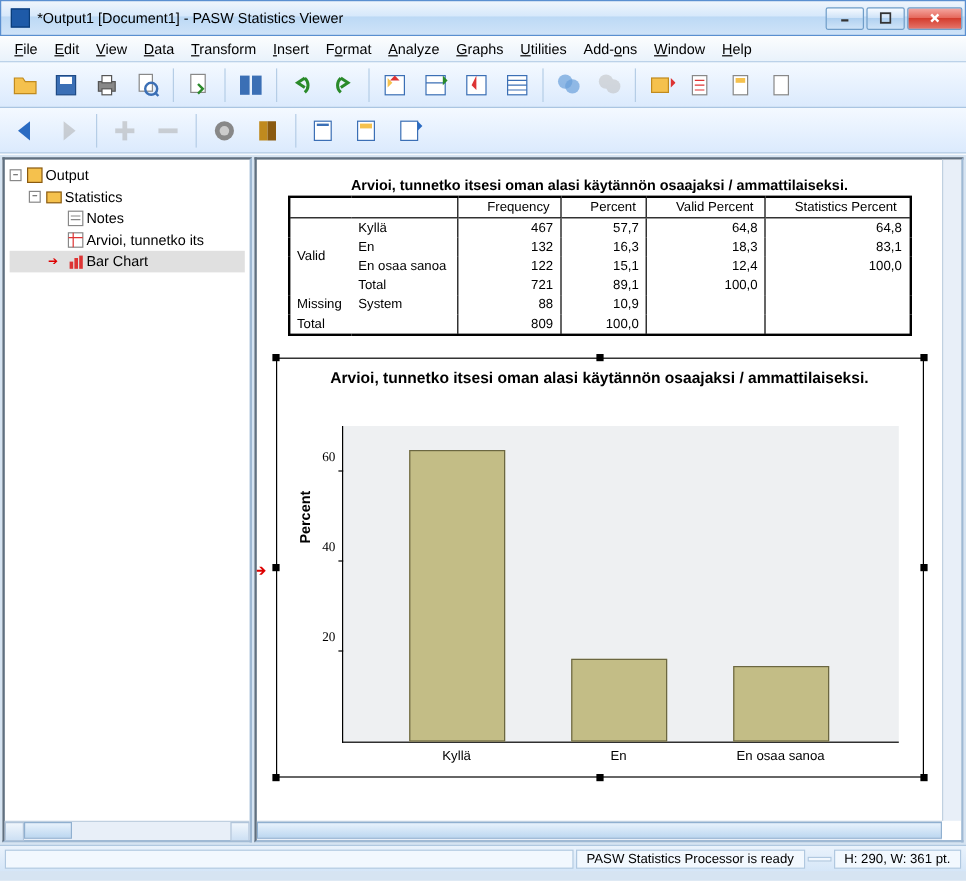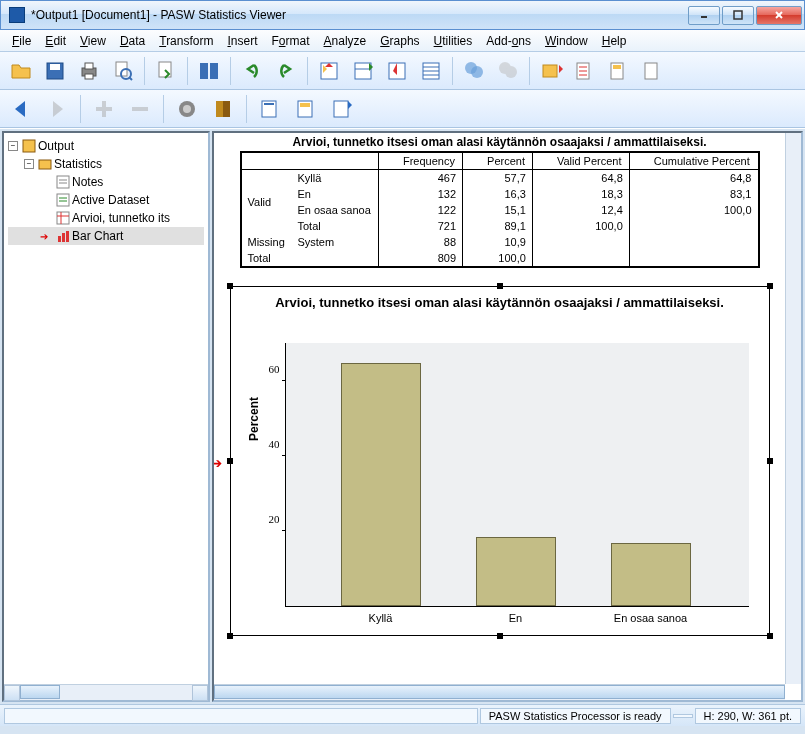--- a/index.html
+++ b/index.html
@@ -33,21 +33,21 @@
 .expander { width: 10px; height: 10px; display: inline-flex; align-items: center; justify-content: center; border: 1px solid #888; font-size: 8px; line-height: 1; background: #fff; margin-right: 2px; }
 .ticon { width: 14px; height: 14px; display: inline-block; }
 .tree-row.selected { background: #e0e0e0; }
 .redarrow { color: #d00; font-size: 10px; position: absolute; left: 36px; }
 .nav-scroll { position: absolute; bottom: 0; left: 0; right: 0; height: 16px; background: #e8eff8; border-top: 1px solid #c0d0e0; display: flex; }
 .nav-scroll .sb-btn { width: 16px; height: 16px; background: linear-gradient(#f0f6fc,#cde0f4); border: 1px solid #b0c4da; }
 .nav-scroll .sb-track { flex: 1; }
 .nav-scroll .sb-thumb { width: 40px; height: 14px; background: linear-gradient(#e8f2fc,#bcd7f0); border: 1px solid #90b0d0; margin: 0; }
 
 .output { flex: 1; background: #fff; border: 2px inset #9fb9d4; margin: 2px 2px 2px 0; position: relative; overflow: hidden; }
-.output-inner { position: absolute; inset: 0 16px 16px 0; overflow: hidden; padding: 2px 4px; }
+.output-inner { position: absolute; inset: 0 16px 16px 0; overflow: hidden; padding: 2px 4px; margin-top: 12px; }
 .out-scroll-v { position: absolute; top: 0; right: 0; bottom: 16px; width: 16px; background: #e8eff8; border-left: 1px solid #c0d0e0; }
 .out-scroll-h { position: absolute; left: 0; right: 16px; bottom: 0; height: 16px; background: #e8eff8; border-top: 1px solid #c0d0e0; display: flex; }
 
 .tbl-title { font-size: 12px; font-weight: bold; text-align: center; margin-bottom: 2px; }
 table.freq { border-collapse: collapse; border: 2px solid #000; width: 520px; margin: 0 auto; font-size: 11px; }
 table.freq th, table.freq td { padding: 2px 6px; text-align: right; }
 table.freq thead th { border-top: 2px solid #000; border-bottom: 1px solid #000; border-left: 1px solid #000; text-align: left; font-weight: normal; padding-left: 24px; }
 table.freq thead th:first-child { border-left: none; }
 table.freq tbody td { border-left: 1px solid #000; }
 table.freq tbody td.rowlbl { border-left: none; text-align: left; }
@@ -316,28 +316,20 @@
         <svg class="ticon" viewBox="0 0 14 14">
             <rect x="1" y="1" width="12" height="12" fill="#fff" stroke="#888"></rect>
             <line x1="3" y1="5" x2="11" y2="5" stroke="#888"></line>
             <line x1="3" y1="8" x2="11" y2="8" stroke="#888"></line>
           </svg>
         <span>Notes</span>
       </div>
       <div class="tree-row indent2">
         <svg class="ticon" viewBox="0 0 14 14">
             <rect x="1" y="1" width="12" height="12" fill="#fff" stroke="#888"></rect>
-            <line x1="3" y1="5" x2="11" y2="5" stroke="#2a8a2a"></line>
-            <line x1="3" y1="8" x2="11" y2="8" stroke="#2a8a2a"></line>
-          </svg>
-        <span>Active Dataset</span>
-      </div>
-      <div class="tree-row indent2">
-        <svg class="ticon" viewBox="0 0 14 14">
-            <rect x="1" y="1" width="12" height="12" fill="#fff" stroke="#888"></rect>
             <line x1="1" y1="5" x2="13" y2="5" stroke="#d33"></line>
             <line x1="5" y1="1" x2="5" y2="13" stroke="#d33"></line>
           </svg>
         <span>Arvioi, tunnetko its</span>
       </div>
       <div class="tree-row indent2 selected">
         <span class="redarrow">➔</span>
         <svg class="ticon" viewBox="0 0 14 14">
             <rect x="2" y="7" width="3" height="6" fill="#d33"></rect>
             <rect x="6" y="4" width="3" height="9" fill="#d33"></rect>
@@ -358,21 +350,21 @@
   <div class="output">
     <div class="output-inner">
       <div class="tbl-title">Arvioi, tunnetko itsesi oman alasi käytännön osaajaksi / ammattilaiseksi.</div>
       <table class="freq">
         <thead>
           <tr>
             <th colspan="2"></th>
             <th>Frequency</th>
             <th>Percent</th>
             <th>Valid Percent</th>
-            <th>Cumulative Percent</th>
+            <th>Statistics Percent</th>
           </tr>
         </thead>
         <tbody id="tbody">
             <tr class="topborder">
               <td class="rowlbl" rowspan="4">Valid</td>
               <td class="rowlbl">Kyllä</td>
               <td>467</td>
               <td>57,7</td>
               <td>64,8</td>
               <td>64,8</td>

